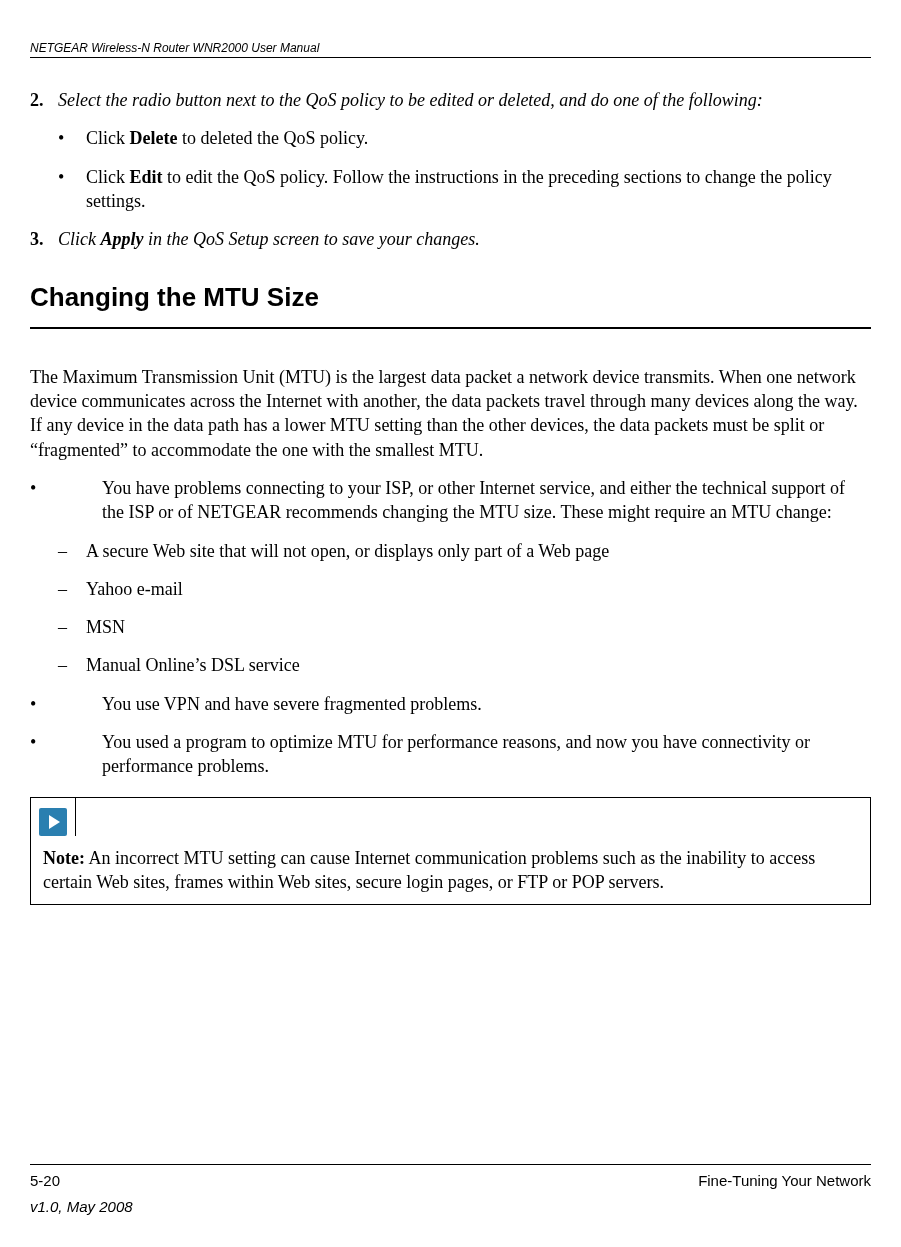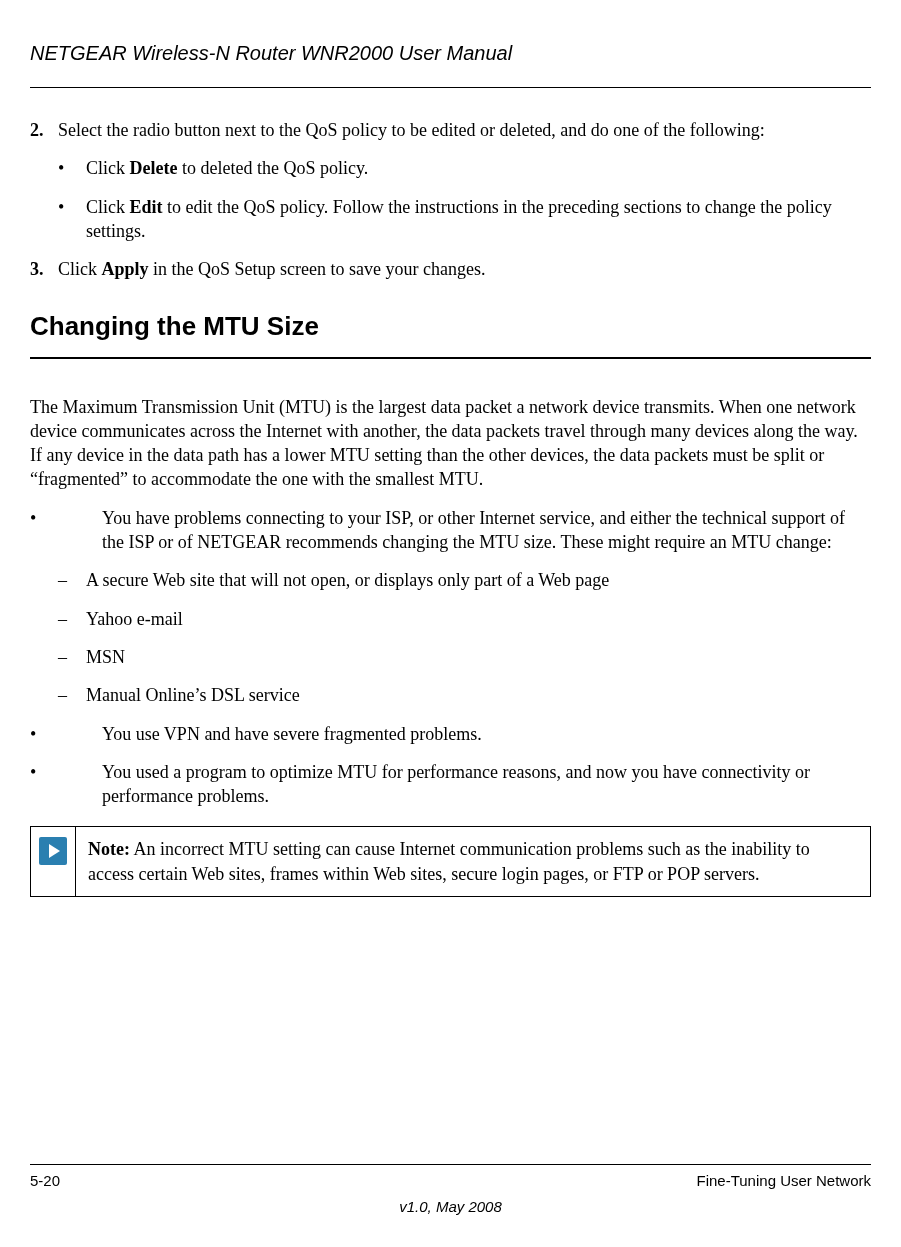--- a/index.html
+++ b/index.html
@@ -10,38 +10,39 @@
       height: 1247px;
       box-sizing: border-box;
       position: relative;
       font-size: 18px;
       line-height: 1.35;
       color: #000;
     }
     .header {
       font-style: italic;
       font-family: Arial, Helvetica, sans-serif;
-      font-size: 20px;
+      font-size: 12px;
       border-bottom: 1px solid #000;
-      padding-bottom: 20px;
+      padding-bottom: 1px;
       margin-bottom: 30px;
     }
     .content {
       padding: 0;
     }
     .num-item {
       display: flex;
       margin-bottom: 14px;
     }
     .num-item .num {
       font-weight: bold;
       min-width: 28px;
     }
     .num-item .text {
       flex: 1;
+      font-style: italic;
     }
     .bullet1 {
       display: flex;
       margin-bottom: 14px;
       margin-left: 28px;
     }
     .bullet1 .mark {
       min-width: 28px;
     }
     .bullet1 .text {
@@ -78,20 +79,21 @@
       margin-top: 28px;
       margin-bottom: 36px;
     }
     .para {
       margin-bottom: 14px;
     }
     .note-box {
       border: 1px solid #000;
       display: flex;
       margin-top: 18px;
+      flex-direction: column;
     }
     .note-icon-cell {
       border-right: 1px solid #000;
       width: 44px;
       display: flex;
       align-items: flex-start;
       justify-content: center;
       padding-top: 10px;
     }
     .note-icon {
@@ -128,21 +130,20 @@
       font-size: 15px;
     }
     .footer-top {
       display: flex;
       justify-content: space-between;
       border-top: 1px solid #000;
       padding-top: 6px;
       gap: 35px;
     }
     .footer-bottom {
-      text-align: center;
       font-style: italic;
       margin-top: 6px;
     }
     .bold {
       font-weight: bold;
     }
   </style>
 </head>
 <body>
 
@@ -221,16 +222,16 @@
     <div class="note-text">
       <span class="note-label">Note:</span><span> An incorrect MTU setting can cause Internet communication problems such as the inability to access certain Web sites, frames within Web sites, secure login pages, or FTP or POP servers.</span>
     </div>
   </div>
 
 </div>
 
 <div class="footer">
   <div class="footer-top">
     <span>5-20</span>
-    <span>Fine-Tuning User Network</span>
+    <span>Fine-Tuning Your Network</span>
   </div>
   <div class="footer-bottom">v1.0, May 2008</div>
 </div>
 
 </body></html>

